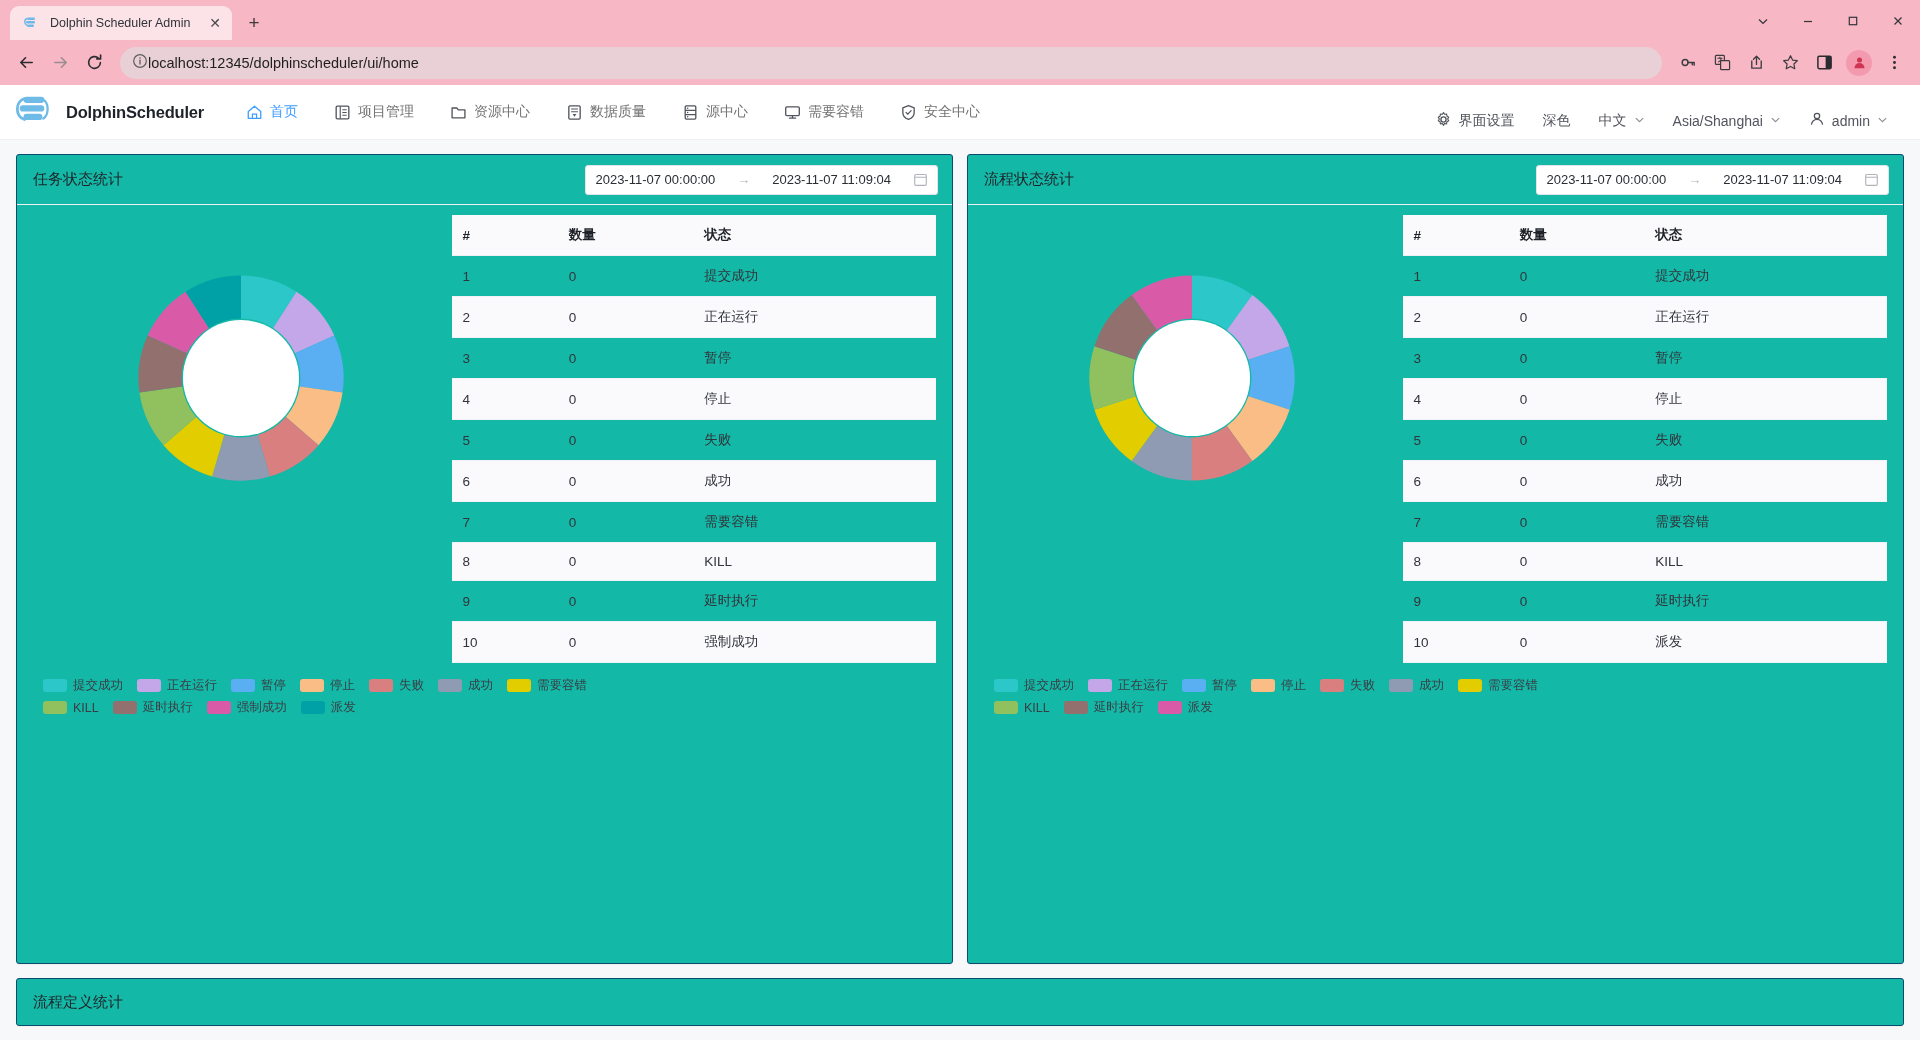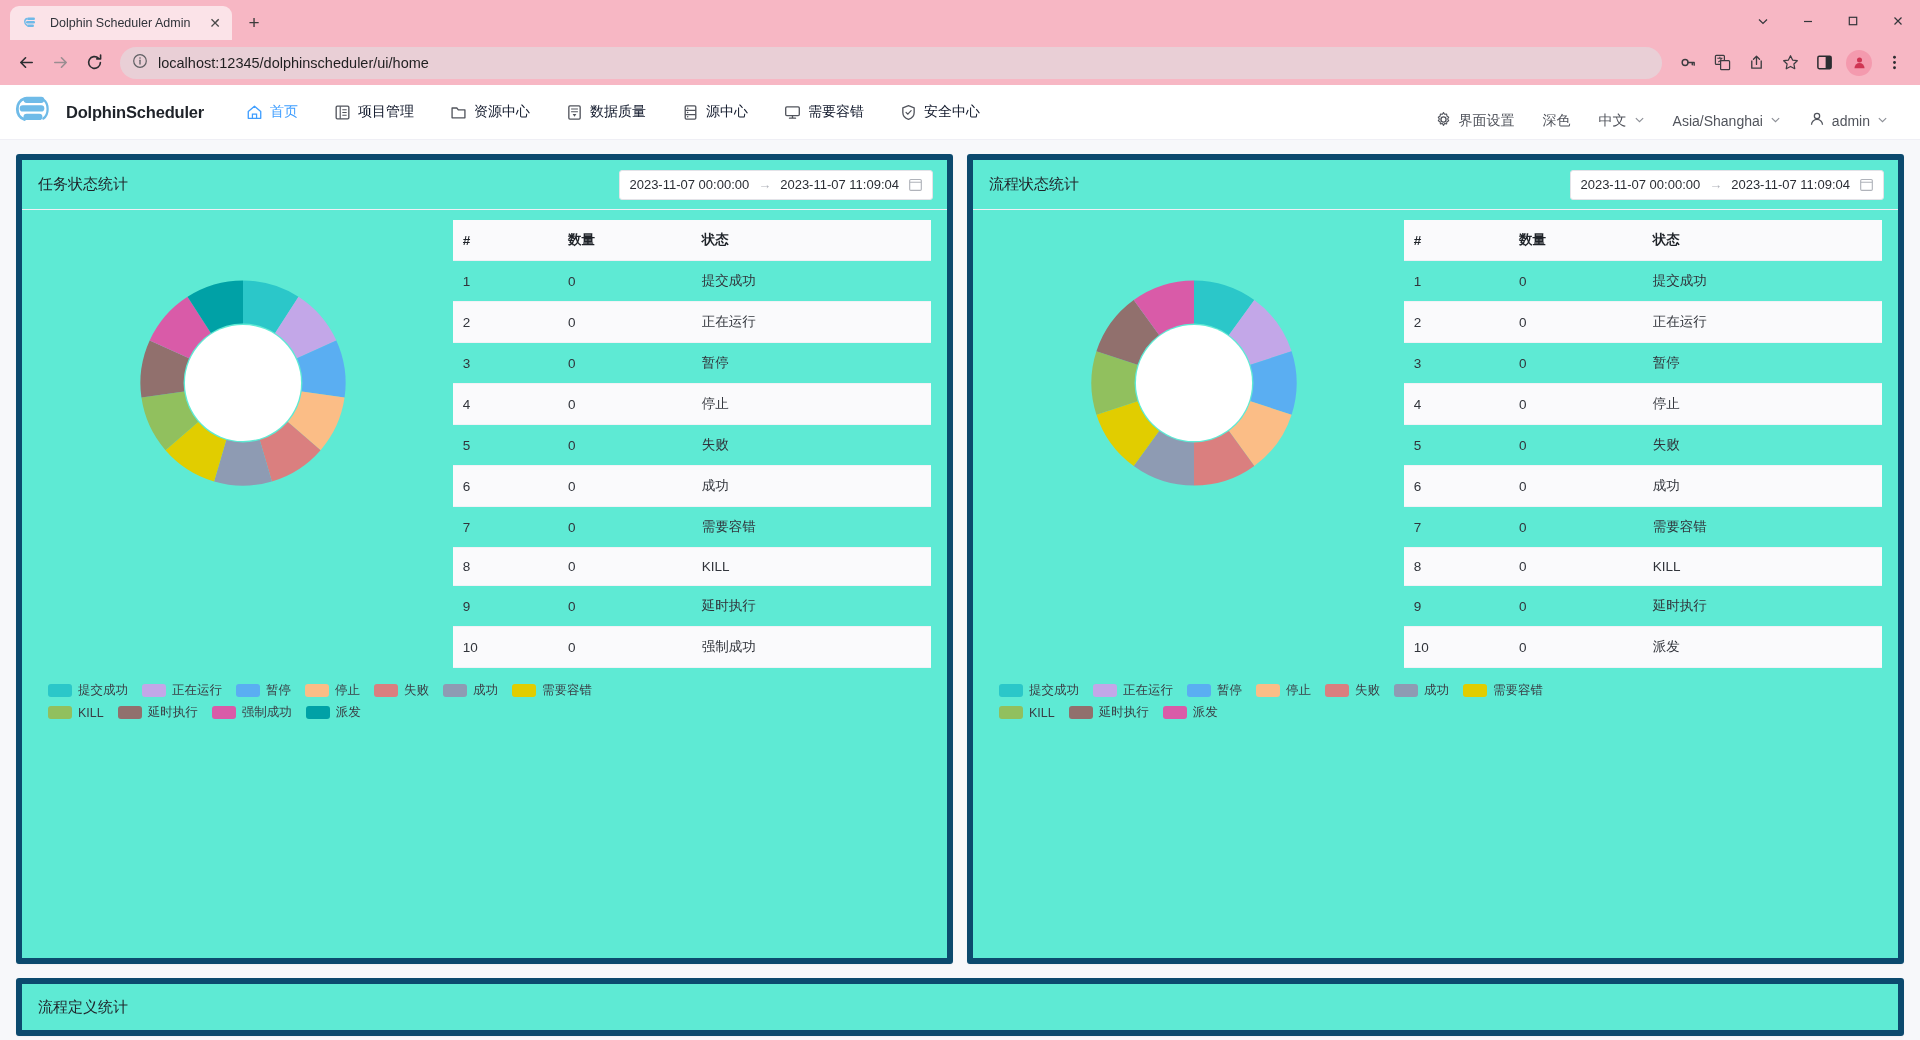--- a/index.html
+++ b/index.html
@@ -43,69 +43,69 @@
 
   .toolbar { height: 45px; display: flex; align-items: center; padding: 0 10px; gap: 2px; }
   .tbtn {
     width: 32px; height: 32px; border-radius: 50%;
     display: flex; align-items: center; justify-content: center;
     color: #2b2c30;
   }
   .omnibox {
     flex: 1; height: 32px; background: #e9cfd6; border-radius: 16px;
     display: flex; align-items: center; padding: 0 10px 0 12px;
-    margin: 0 8px; gap: 10px; min-width: 0;
+    margin: 0 8px; min-width: 0;
   }
   .omnibox-url { font-size: 14.5px; color: #1f1f20; white-space: nowrap; }
   .omni-spacer { flex: 1; }
   .tb-right { display: flex; align-items: center; gap: 2px; }
   .profile-pill {
     width: 26px; height: 26px; border-radius: 50%; background: #f49aae;
     display: flex; align-items: center; justify-content: center;
     margin: 0 4px;
   }
 
   
   .app-header {
     height: 55px; background: #fff; display: flex; align-items: center;
     padding: 0 18px 0 10px; border-bottom: 1px solid #efeff5;
   }
   .brand { display: flex; align-items: center; gap: 12px; margin-right: 24px; }
   .brand-name { font-size: 16.5px; color: #1f2329; font-weight: 600; letter-spacing: -.2px; }
   .nav { display: flex; align-items: center; gap: 0; }
   .nav-item {
     display: flex; align-items: center; gap: 7px;
-    padding: 0 18px; height: 55px; font-size: 14px; color: #0f172a;
+    padding: 0 18px; height: 55px; font-size: 14px; color: #737373;
     white-space: nowrap;
   }
   .nav-item.active { color: #3f9eff; }
   .nav-item .ic { display: flex; align-items: center; }
   .header-spacer { flex: 1; }
   .header-right { display: flex; align-items: center; gap: 0; margin-top: 17px; }
   .hr-item {
     display: flex; align-items: center; gap: 7px; padding: 0 14px;
     font-size: 14px; color: #51545c; white-space: nowrap;
   }
   .caret { font-size: 11px; color: #8c8f96; }
 
   
   .content { padding: 14px 16px; display: flex; flex-direction: column; gap: 14px; }
   .row { display: flex; gap: 14px; }
   .card {
-    background: #5eead4; border-radius: 3px; border: 6px solid #0c4a6e;
+    background: #14b8a6; border-radius: 3px; border: 1px solid #0c4a6e;
     box-shadow: 0 1px 2px rgba(0,0,0,.035); flex: 1; min-width: 0;
   }
   .card-head {
     height: 50px; display: flex; align-items: center; justify-content: space-between;
     padding: 0 14px 0 16px; border-bottom: 1px solid #f0f0f5;
   }
   .card-title { font-size: 15px; color: #1f2329; }
   .daterange {
     display: flex; align-items: center; border: 1px solid #e3e3e8;
-    border-radius: 3px; height: 30px; padding: 0 9px; gap: 9px; background: #fff;
+    border-radius: 3px; height: 30px; padding: 0 9px; gap: 22px; background: #fff;
   }
   .dr-val { font-size: 13px; color: #2a2d34; }
   .dr-arrow { color: #b0b3ba; font-size: 13px; }
   .dr-icon { color: #b0b3ba; display: flex; align-items: center; }
 
   .card-body { display: flex; padding: 10px 16px 0 16px; min-height: 0; }
   .chart-pane { width: 46%; display: flex; align-items: flex-start; justify-content: center; padding-top: 28px; }
   .table-pane { flex: 1; min-width: 0; padding-left: 4px; }
 
   table { width: 100%; border-collapse: collapse; }

